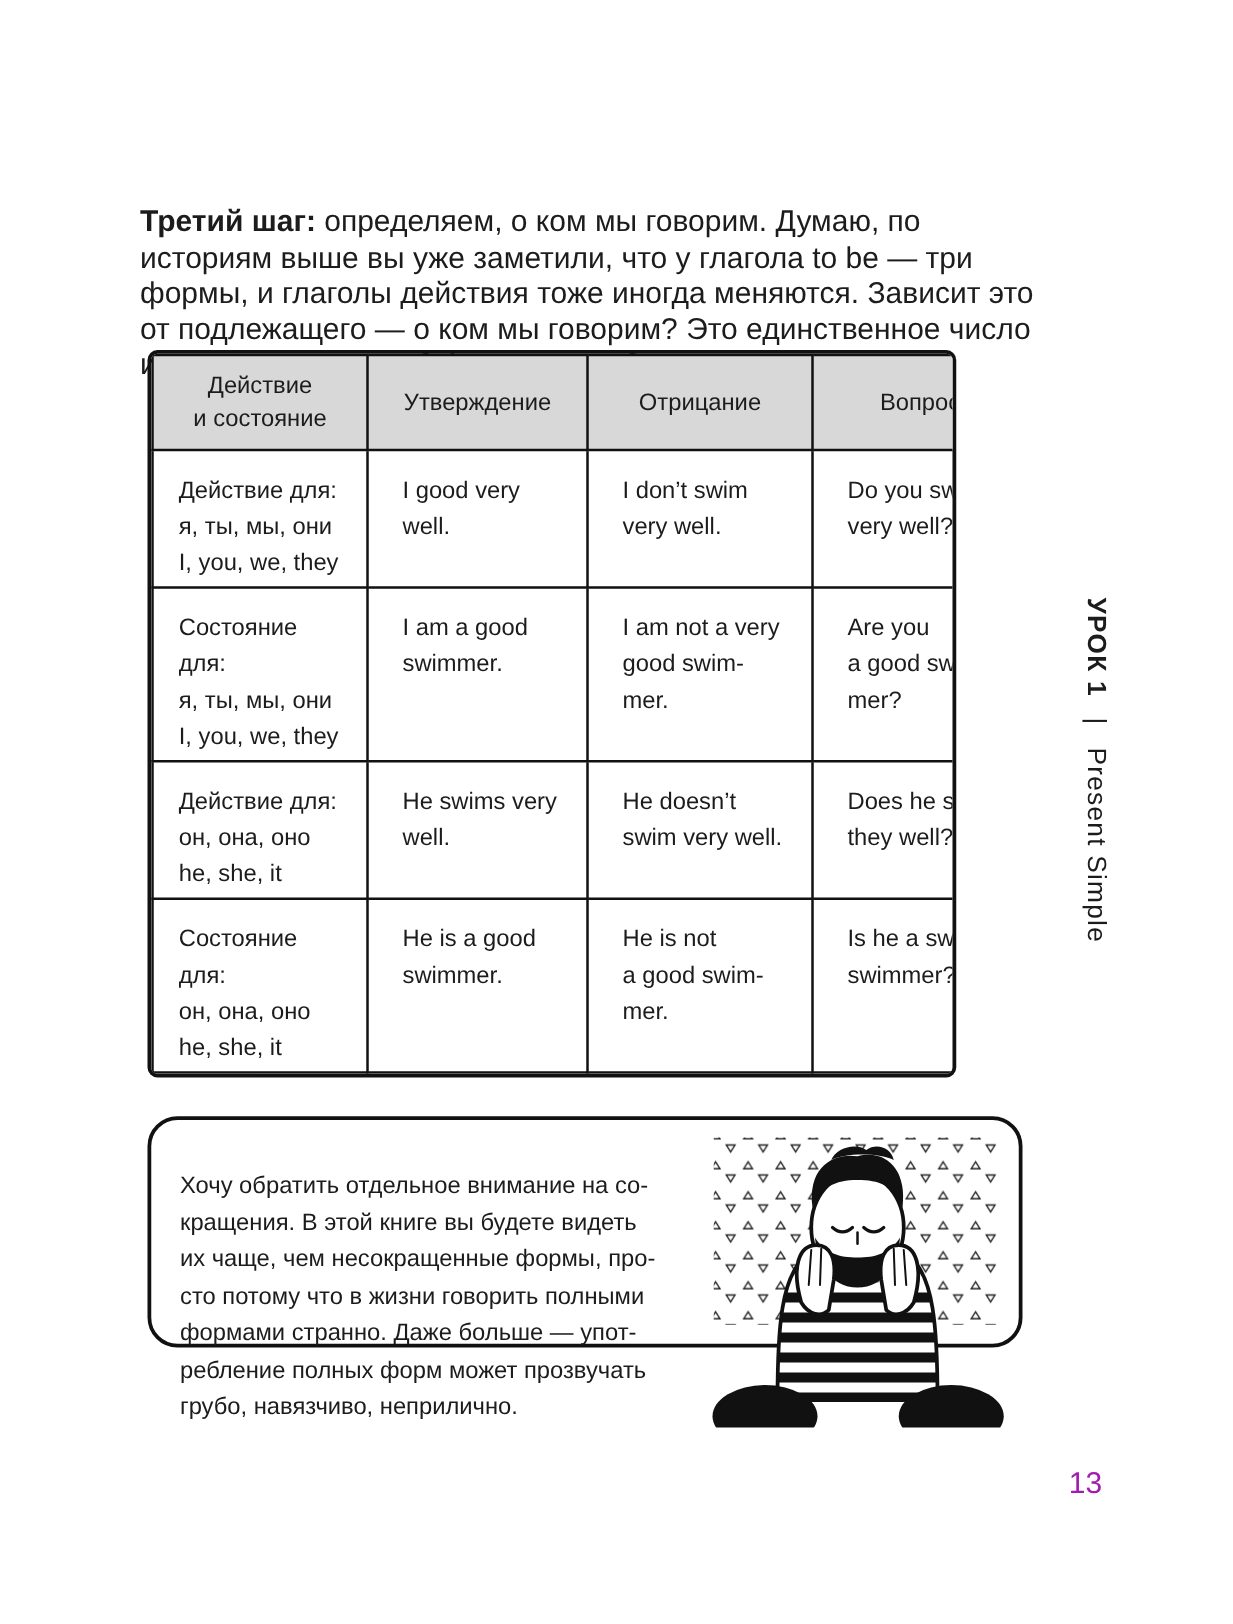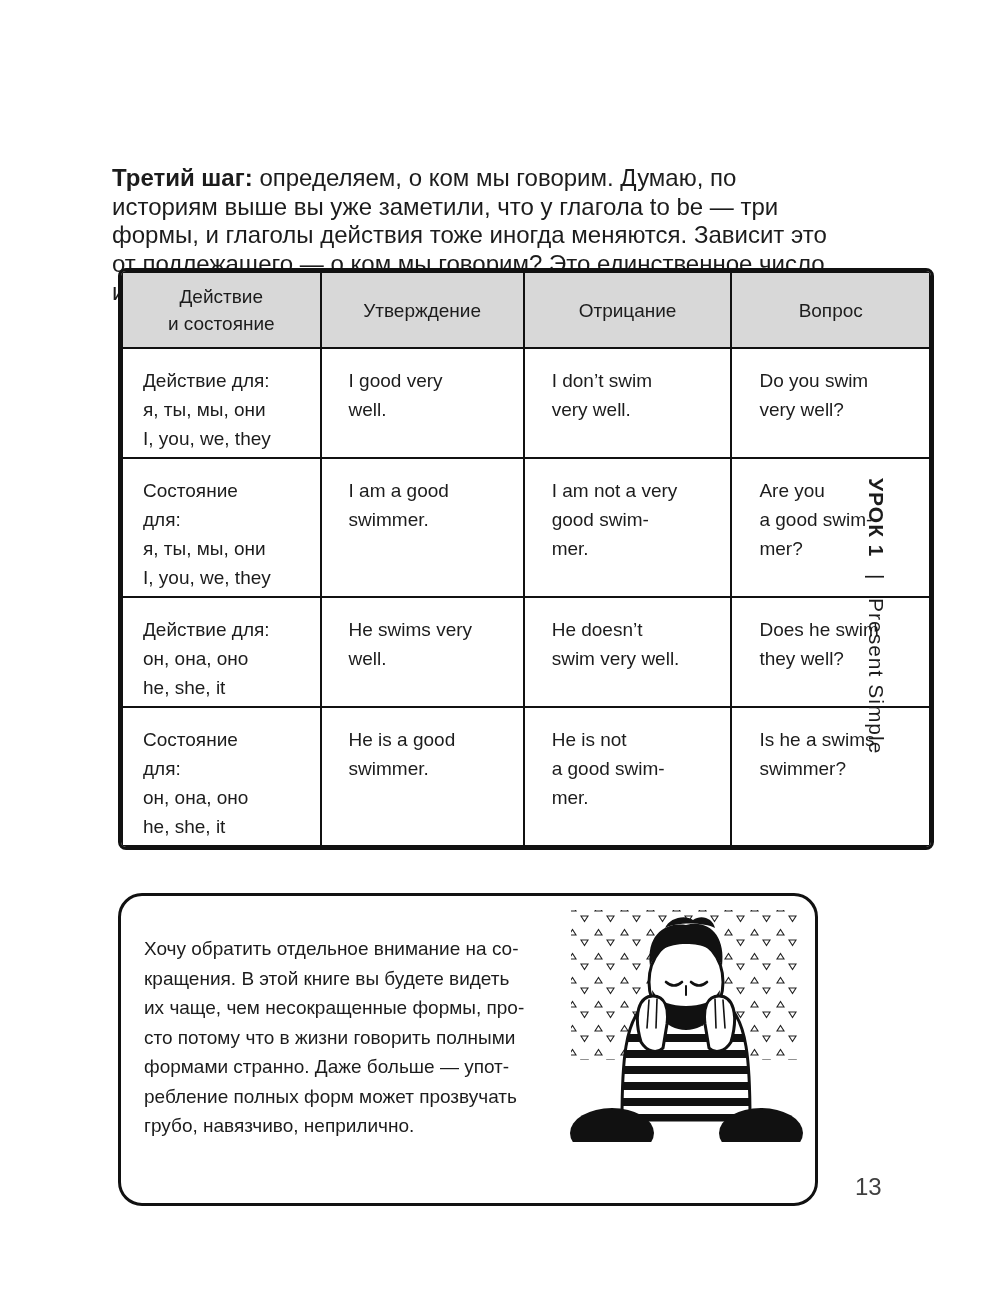--- a/index.html
+++ b/index.html
@@ -18,21 +18,21 @@
     position: absolute;
     left: 112px; top: 140px; width: 718px;
     font-size: 24px; line-height: 28.5px;
     text-align: left;
   }
   .intro .lead { font-weight: bold; }
 
   
   .table-wrap {
     position: absolute;
-    left: 118px; top: 268px; width: 816px;
+    left: 118px; top: 280px; width: 647px;
     border: 3px solid #111;
     border-radius: 8px;
     overflow: hidden;
     box-sizing: border-box;
   }
   table.grammar {
     border-collapse: collapse;
     table-layout: fixed;
     width: 100%;
     font-size: 19px;
@@ -73,42 +73,42 @@
     color: #1c1c1c;
     white-space: nowrap;
   }
   .sidebar-caption .lesson { font-weight: bold; display: inline-block; }
   .sidebar-caption .sep { display: inline-block; margin-top: 17px; margin-bottom: 17px; font-weight: normal; }
   .sidebar-caption .topic { display: inline-block; }
 
   
   .note-box {
     position: absolute;
-    left: 118px; top: 893px; width: 700px; height: 313px;
+    left: 118px; top: 893px; width: 700px; height: 185px;
     border: 3px solid #111;
     border-radius: 24px;
     box-sizing: border-box;
   }
   .note-text {
     position: absolute;
     left: 23px; top: 19px; width: 436px;
     font-size: 19px; line-height: 29.5px;
     white-space: pre-line;
   }
   .note-illustration {
     position: absolute;
     right: 8px; top: 6px; width: 242px; height: 240px;
   }
 
   
   .page-number {
     position: absolute;
     left: 855px; top: 1173px;
     font-size: 24px;
-    color: #404040;
+    color: #a21caf;
   }
 </style>
 </head>
 <body>
 
 <div class="page">
 
   <p class="intro"><span class="lead">Третий шаг:</span> <span>определяем, о ком мы говорим. Думаю, по историям выше вы уже заметили, что у глагола to be — три формы, и глаголы действия тоже иногда меняются. Зависит это от подлежащего — о ком мы говорим? Это единственное число или множественное? А какое лицо?</span></p>
 
   <div class="table-wrap">

